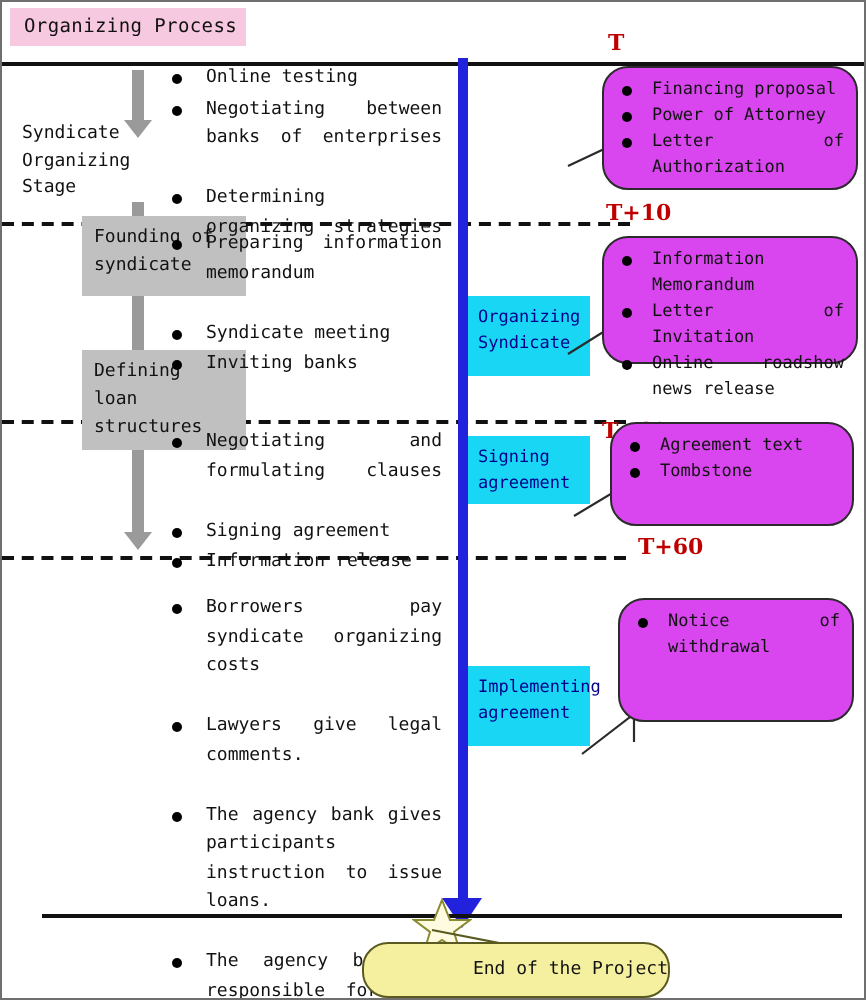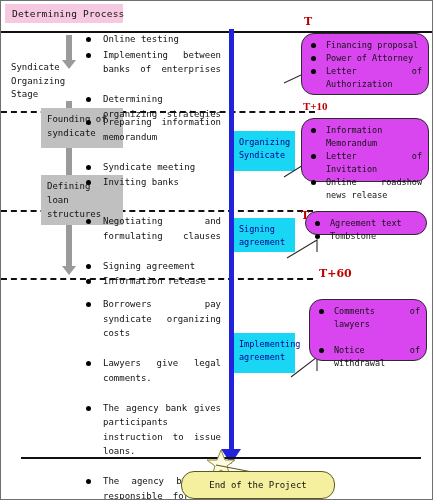--- a/index.html
+++ b/index.html
@@ -137,31 +137,31 @@
     font-family:"DejaVu Serif","Liberation Serif",serif;
   }
 
   
   .endbox{
     position:absolute;left:180px;top:470px;
     width:152px;height:26px;
     background:#f5f0a0;
     border:1.2px solid #5a5a20;
     border-radius:13px;
-    display:flex;align-items:center;justify-content:center;
+    display:flex;align-items:center;justify-content:flex-end;
   }
   .endbox span{font-size:9px;color:#111;white-space:nowrap;}
 </style>
 </head>
 <body>
 
 <div id="canvas">
 
   <div class="title-box">
-    <span>Determining Process</span>
+    <span>Organizing Process</span>
   </div>
 
   <div class="hr-top"></div>
 
   <div class="dash" style="left:0px;top:110px;width:314px;"></div>
   <div class="dash" style="left:0px;top:209px;width:312px;"></div>
   <div class="dash" style="left:0px;top:277px;width:312px;"></div>
 
   <div class="v-arrow head" style="left:65px;top:34px;height:26px;"></div>
   <div class="stage-text" style="left:10px;top:60px;width:70px;">Syndicate
@@ -175,21 +175,21 @@
   <div class="v-arrow" style="left:65px;top:147px;height:27px;"></div>
   <div class="stage-box" style="left:40px;top:174px;width:82px;height:50px;">Defining
 loan
 structures</div>
 
   <div class="v-arrow head" style="left:65px;top:224px;height:42px;"></div>
 
   <div class="blist" style="left:83px;top:31px;width:137px;">
     <ul>
       <li>Online testing</li>
-      <li class="just">Implementing between banks of enterprises</li>
+      <li class="just">Negotiating between banks of enterprises</li>
       <li class="just">Determining organizing strategies</li>
     </ul>
   </div>
 
 
   <div class="tmark" style="left:303px;top:14px;">T</div>
 
   <svg class="tail" style="left:283px;top:60px;width:40px;height:30px;">
     <polyline points="0,22 34,6 34,18" fill="none" stroke="#2b2b2b" stroke-width="1.1"></polyline>
   </svg>
@@ -202,23 +202,23 @@
   </div>
 
   <div class="blist" style="left:83px;top:114px;width:137px;">
     <ul>
       <li class="just">Preparing information memorandum</li>
       <li>Syndicate meeting</li>
       <li>Inviting banks</li>
     </ul>
   </div>
 
-  <div class="cyan-box" style="left:232px;top:130px;width:62px;height:40px;">Organizing Syndicate</div>
-
-  <div class="tmark" style="left:302px;top:99px;font-family:Liberation Serif, serif;">T+10</div>
+  <div class="cyan-box" style="left:232px;top:147px;width:62px;height:40px;">Organizing Syndicate</div>
+
+  <div class="tmark" style="left:302px;top:99px;">T+10</div>
 
   <svg class="tail" style="left:283px;top:150px;width:40px;height:32px;">
     <polyline points="0,26 32,6 32,20" fill="none" stroke="#2b2b2b" stroke-width="1.1"></polyline>
   </svg>
   <div class="callout" style="left:300px;top:117px;width:128px;height:64px;">
     <ul>
       <li>Information Memorandum</li>
       <li>Letter of Invitation</li>
       <li>Online roadshow news release</li>
     </ul>
@@ -232,21 +232,21 @@
     </ul>
   </div>
 
   <div class="cyan-box" style="left:232px;top:217px;width:62px;height:34px;">Signing agreement</div>
 
   <div class="tmark" style="left:300px;top:197px;margin-top:11px;">T+40</div>
 
   <svg class="tail" style="left:286px;top:235px;width:40px;height:26px;">
     <polyline points="0,22 30,4 30,16" fill="none" stroke="#2b2b2b" stroke-width="1.1"></polyline>
   </svg>
-  <div class="callout" style="left:304px;top:210px;width:122px;height:24px;">
+  <div class="callout" style="left:304px;top:210px;width:122px;height:52px;">
     <ul>
       <li>Agreement text</li>
       <li>Tombstone</li>
     </ul>
   </div>
 
   <div class="blist" style="left:83px;top:296px;width:137px;">
     <ul>
       <li class="just">Borrowers pay syndicate organizing costs</li>
       <li class="just">Lawyers give legal comments.</li>
@@ -257,21 +257,20 @@
 
   <div class="cyan-box" style="left:232px;top:332px;width:62px;height:40px;">Implementing agreement</div>
 
   <div class="tmark" style="left:300px;top:266px;margin-left:18px;">T+60</div>
 
   <svg class="tail" style="left:290px;top:352px;width:36px;height:30px;">
     <polyline points="0,24 26,4 26,18" fill="none" stroke="#2b2b2b" stroke-width="1.1"></polyline>
   </svg>
   <div class="callout" style="left:308px;top:298px;width:118px;height:62px;">
     <ul>
-      <li class="just">Comments of lawyers</li>
       <li class="just">Notice of withdrawal</li>
     </ul>
   </div>
 
   <div class="timeline"></div>
   <div class="timeline-head"></div>
 
   <div class="hr-bottom"></div>
 
   <svg style="position:absolute;left:205px;top:448px;width:30px;height:30px;">

